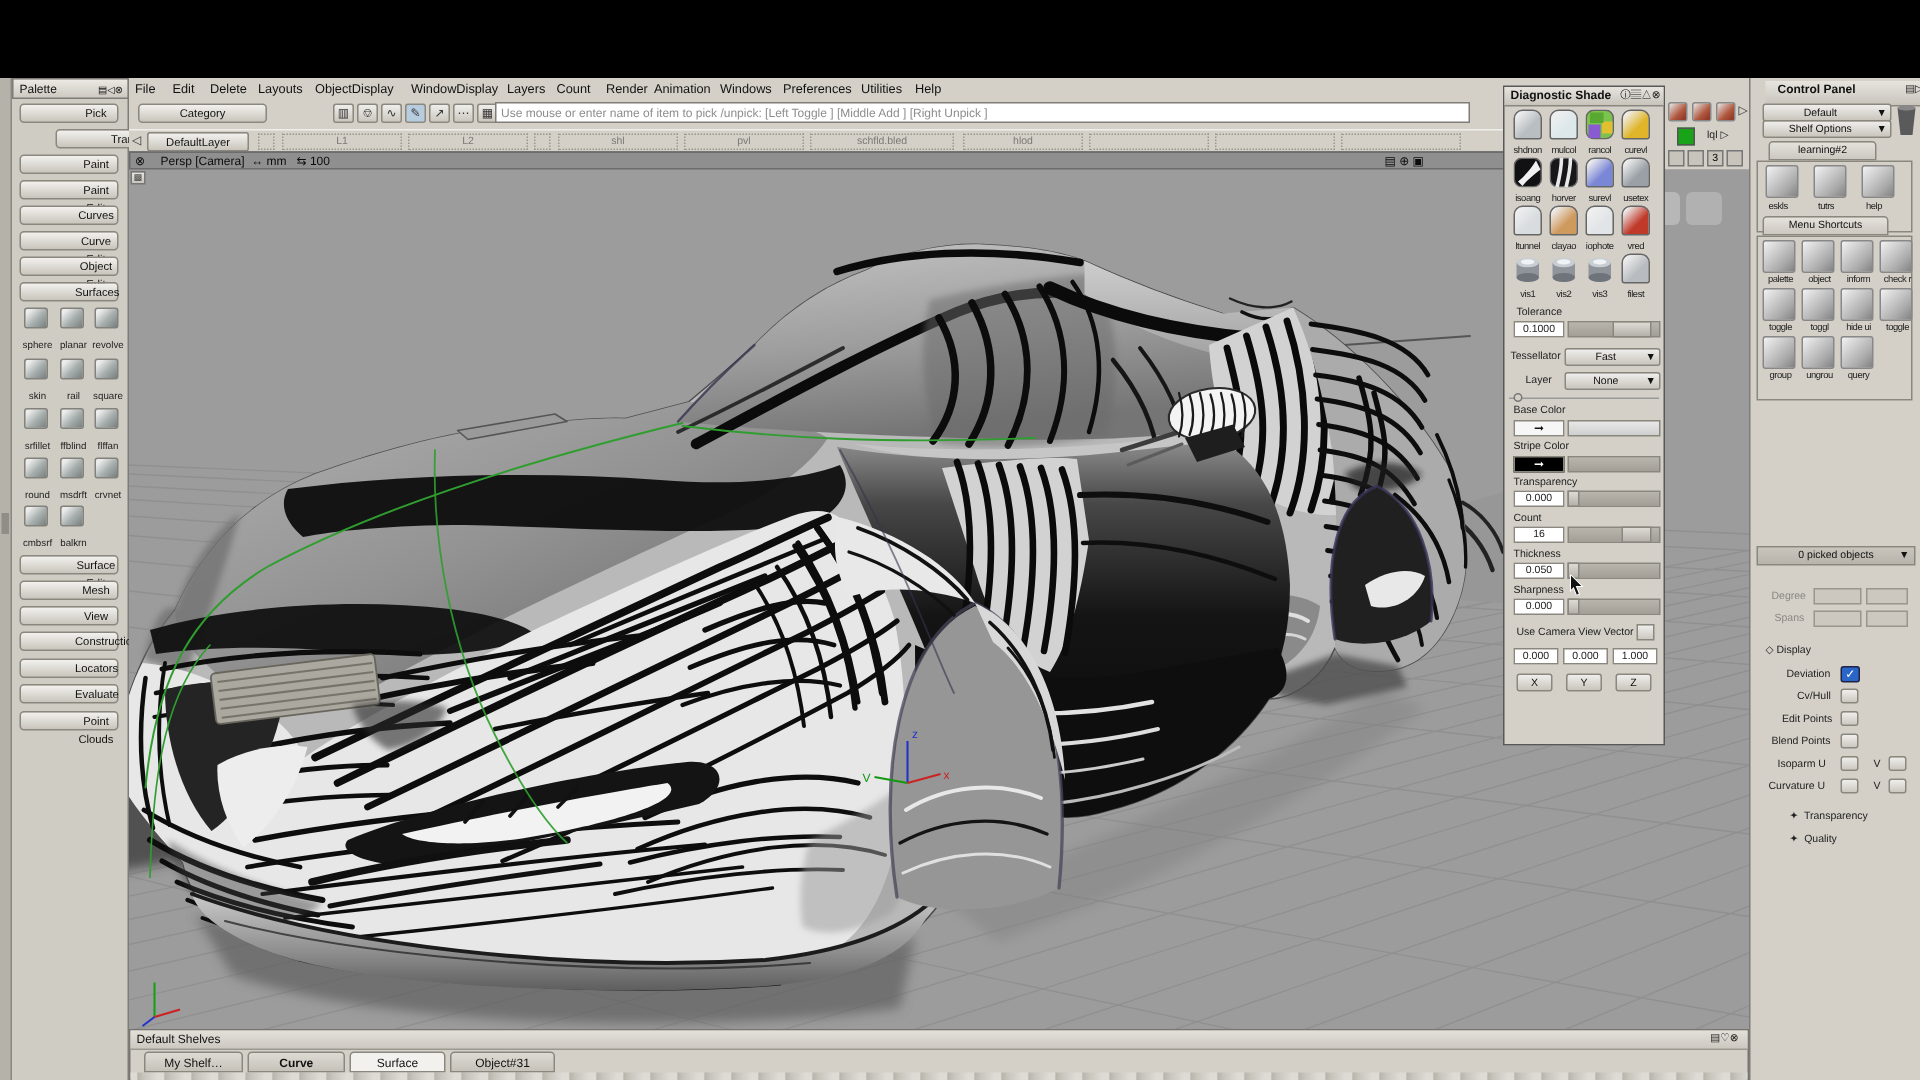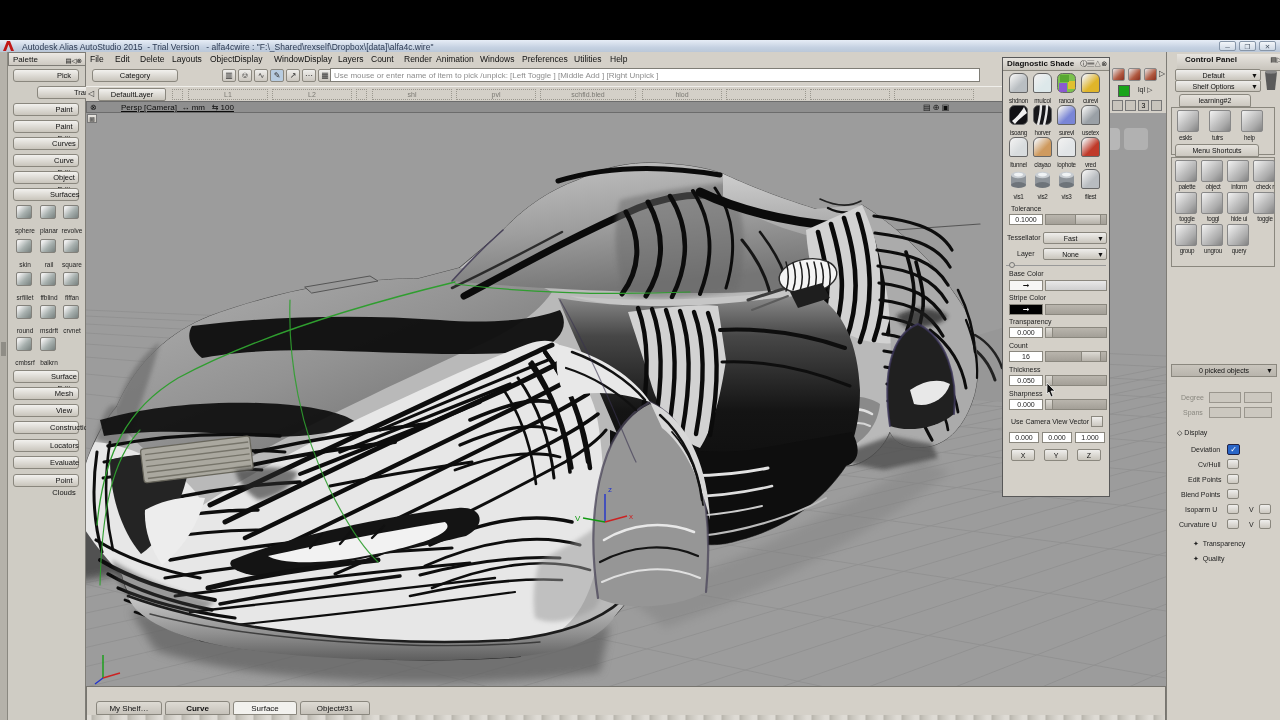--- a/index.html
+++ b/index.html
@@ -63,29 +63,20 @@
 .crow { position:absolute; font-size:7px; color:#222; }
 #shelves { left:86px; top:686px; width:1080px; height:34px; background:#d4d0c8; border:1px solid #77756f; }
 #shelfhdr { position:absolute; left:0; top:0; width:1078px; height:13px; background:linear-gradient(#e3e0da,#ccc8c0);
   font-size:8px; line-height:12px; color:#111; border-bottom:1px solid #9a978e; }
 .stab { position:absolute; top:14px; height:14px; background:linear-gradient(#dedbd4,#c6c2ba);
   border:1px solid #8a877e; border-radius:3px 3px 0 0; font-size:8px; text-align:center; line-height:13px; color:#111; }
 </style>
 </head>
 <body>
 <div id="stage">
-  <div class="abs" id="titlebar">
-    <svg class="abs" style="left:3px;top:1px;" width="11" height="10" viewBox="0 0 11 10">
-        <path d="M0,10 L4,0 L7,0 L11,10 L8,10 L5.5,3.5 L3,10 Z" fill="#c01818"></path>
-      </svg>
-    <span class="ttext">Autodesk Alias AutoStudio 2015&nbsp; - Trial Version&nbsp;&nbsp; - alfa4cwire : "F:\_Shared\rexself\Dropbox\[data]\alfa4c.wire"</span>
-    <div class="winbtn" style="right:44px;">─</div>
-    <div class="winbtn" style="right:24px;">❐</div>
-    <div class="winbtn" style="right:4px;">✕</div>
-  </div>
   <div class="abs" id="menubar">
     <span style="left:4px;">File</span>
     <span style="left:29px;">Edit</span>
     <span style="left:54px;">Delete</span>
     <span style="left:86px;">Layouts</span>
     <span style="left:124px;">ObjectDisplay</span>
     <span style="left:188px;">WindowDisplay</span>
     <span style="left:252px;">Layers</span>
     <span style="left:285px;">Count</span>
     <span style="left:318px;">Render</span>
@@ -165,21 +156,21 @@
     <div class="ltab" style="left:286px; width:80px;">shl</div>
     <div class="ltab" style="left:370px; width:80px;">pvl</div>
     <div class="ltab" style="left:454px; width:96px;">schfld.bled</div>
     <div class="ltab" style="left:556px; width:80px;">hlod</div>
     <div class="ltab" style="left:640px; width:80px;"></div>
     <div class="ltab" style="left:724px; width:80px;"></div>
     <div class="ltab" style="left:808px; width:80px;"></div>
   </div>
   <div class="abs" id="persp">
     <span style="position:absolute; left:3px; top:0px;">⊗</span>
-    <span style="position:absolute; left:34px;text-decoration:underline;">Persp [Camera]&nbsp; ↔ mm&nbsp;&nbsp; ⇆ 100</span>
+    <span style="position:absolute; left:20px;">Persp [Camera]&nbsp; ↔ mm&nbsp;&nbsp; ⇆ 100</span>
     <span style="position:absolute; left:836px; top:0px;">▤&nbsp;⊕&nbsp;▣</span>
   </div>
   <div class="abs" id="viewport">
     <div class="abs" style="left:1px;top:1px;width:10px;height:9px;background:linear-gradient(#e8e6e1,#c9c5bd);border:1px solid #777;font-size:6px;line-height:8px;text-align:center;color:#444;">▩</div>
 <svg width="1080" height="573" viewBox="86 113 1080 573">
 <defs>
 <linearGradient id="hoodg" x1="0" y1="0" x2="0.9" y2="1">
             <stop offset="0" stop-color="#b2b2b2"></stop>
             <stop offset="0.5" stop-color="#929292"></stop>
             <stop offset="1" stop-color="#666"></stop>
@@ -638,19 +629,21 @@
       <div class="cbox" style="left:92px;top:452px;"></div>
     <div class="crow" style="left:12px;top:469px;">Curvature U</div>
       <div class="cbox" style="left:60px;top:467px;"></div>
       <div class="crow" style="left:82px;top:469px;">V</div>
       <div class="cbox" style="left:92px;top:467px;"></div>
     <div class="crow" style="left:26px;top:488px;">✦&nbsp; Transparency</div>
     <div class="crow" style="left:26px;top:503px;">✦&nbsp; Quality</div>
 
   </div>
   <div class="abs" id="shelves">
+    <div id="shelfhdr"><span style="margin-left:4px;">Default Shelves</span>
+      <span style="position:absolute; right:6px; font-size:7px;">▤♡⊗</span></div>
     <div class="stab" style="left:9px; width:66px;">My Shelf…</div>
     <div class="stab" style="left:78px; width:65px;font-weight:bold;">Curve</div>
     <div class="stab" style="left:146px; width:64px; background:#f2f1ee;">Surface</div>
     <div class="stab" style="left:213px; width:70px;">Object#31</div>
     <div style="position:absolute; left:0; top:28px; width:1078px; height:5px; background:repeating-linear-gradient(90deg,#dedbd5 0px,#dedbd5 4px,#b8b5ad 5px,#c8c5bd 9px,#dedbd5 18px);"></div>
   </div>
 </div>
 
 </body></html>

